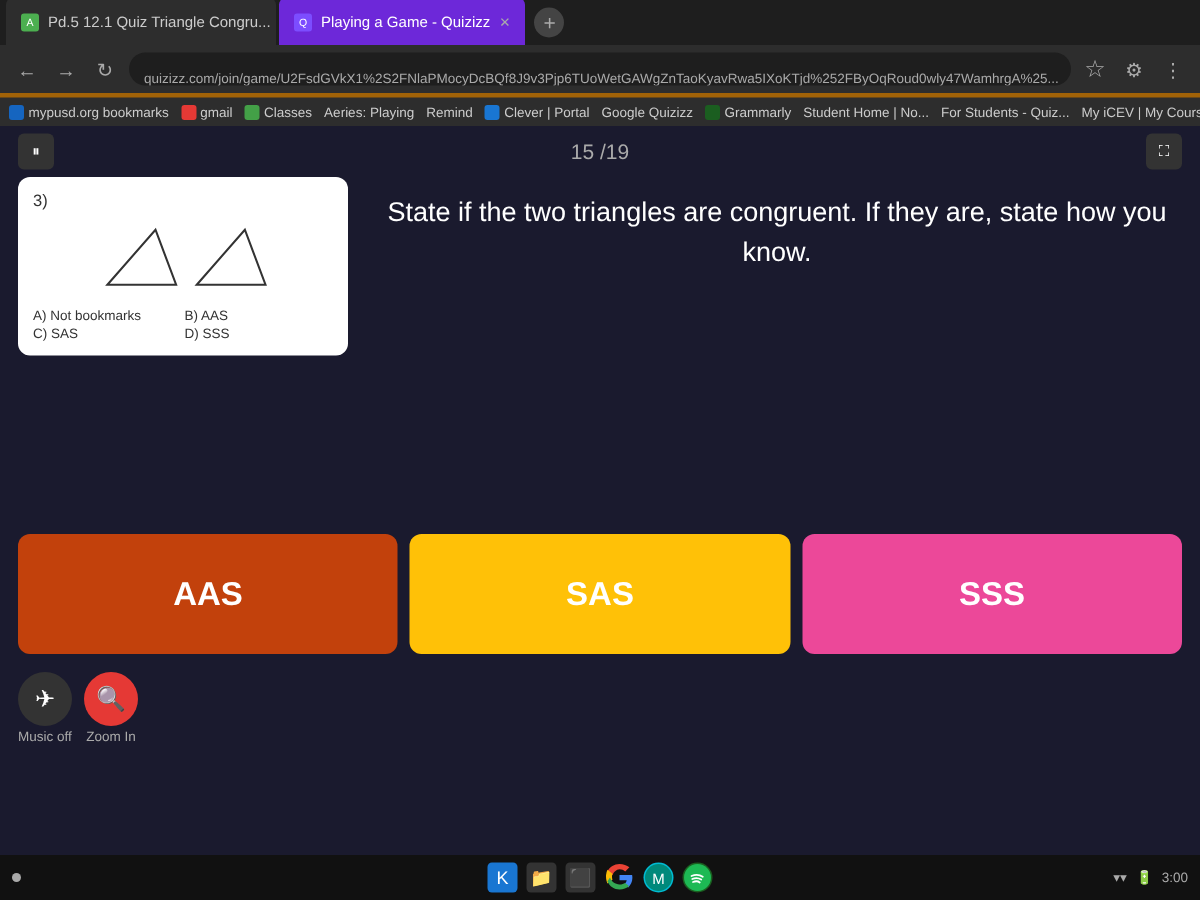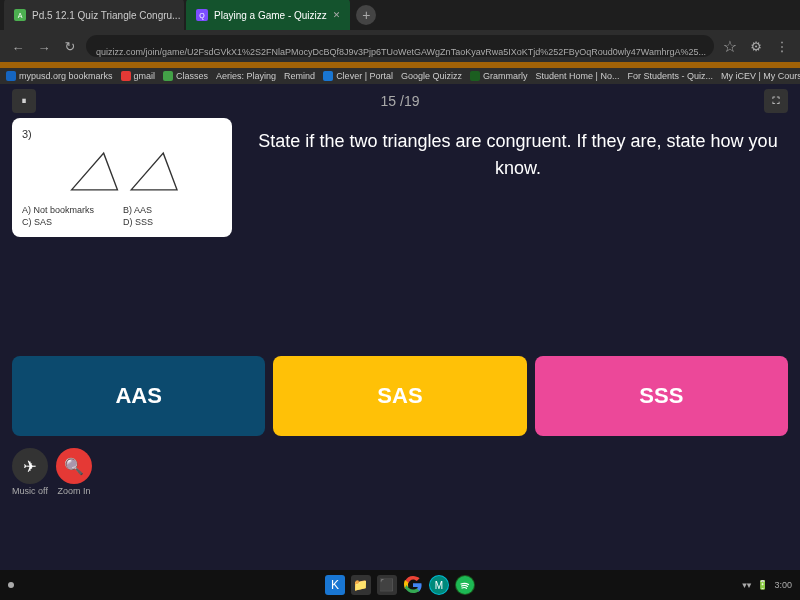--- a/index.html
+++ b/index.html
@@ -39,21 +39,21 @@
       font-size: 10px;
       color: #ccc;
       background: #2d2d2d;
       gap: 6px;
       max-width: 180px;
       overflow: hidden;
       white-space: nowrap;
     }
 
     .tab.active {
-      background: #14532d;
+      background: #6d28d9;
       color: #fff;
     }
 
     .tab-close {
       font-size: 9px;
       cursor: pointer;
       color: #aaa;
     }
 
     .tab-favicon {
@@ -103,21 +103,21 @@
       white-space: nowrap;
     }
 
     .bookmarks-bar {
       background: #2d2d2d;
       height: 22px;
       display: flex;
       align-items: center;
       padding: 0 6px;
       gap: 8px;
-      border-top: 6px solid #a16207;
+      border-top: 3px solid #a16207;
       font-size: 9px;
       color: #ccc;
       overflow: hidden;
     }
 
     .bookmark-item {
       white-space: nowrap;
       cursor: pointer;
       display: flex;
       align-items: center;
@@ -259,21 +259,21 @@
       align-items: center;
       justify-content: center;
       font-size: 22px;
       font-weight: bold;
       color: white;
       cursor: pointer;
       border: none;
       transition: opacity 0.2s;
     }
 
-    .answer-aas { background: #0c4a6e; align-items: center; }
+    .answer-aas { background: #c2410c; align-items: center; }
     .answer-not-congruent { background: #26a69a; }
     .answer-sas { background: #ffc107; }
     .answer-sss { background: #ec4899; }
 
     
     .game-bottom {
       display: flex;
       align-items: center;
       gap: 8px;
       padding: 0 12px 8px 12px;

